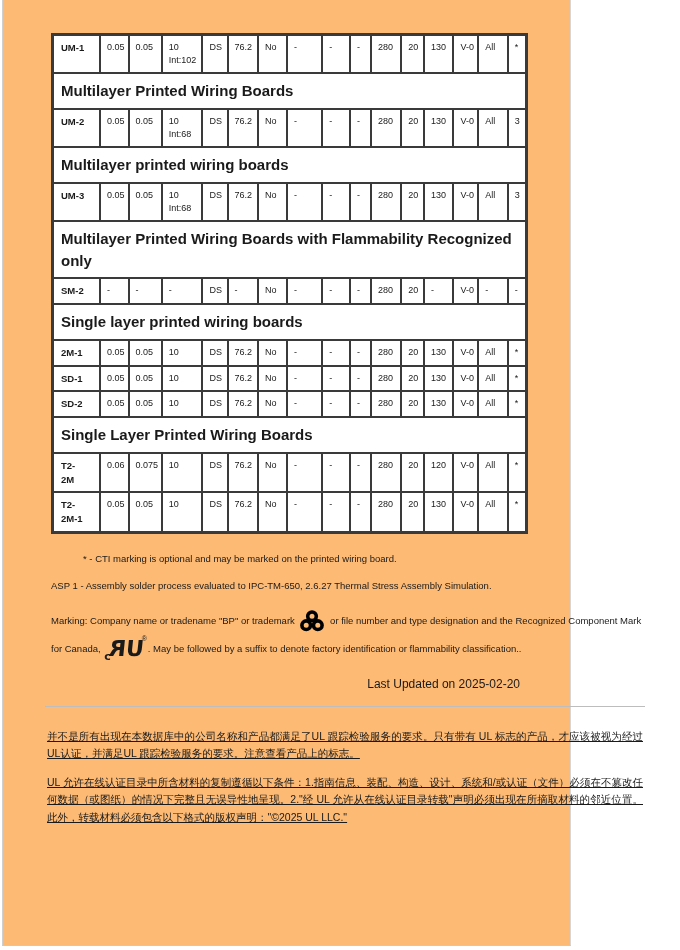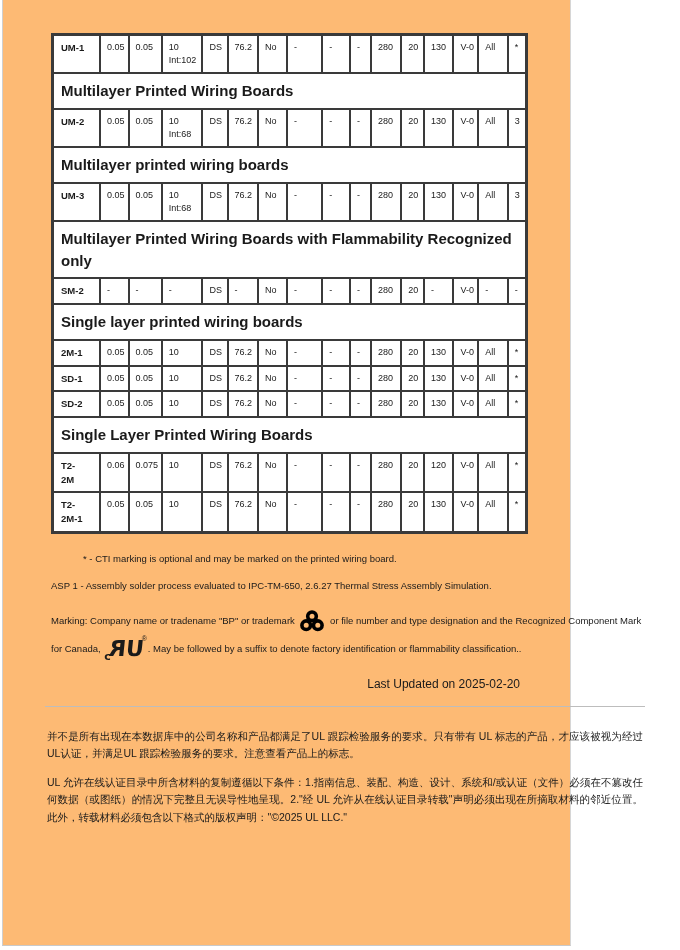--- a/index.html
+++ b/index.html
@@ -103,20 +103,21 @@
     width: 600px;
   }
 
   
   .zh {
     font-size: 10.5px;
     line-height: 17.5px;
     margin: 21px 0 0 -2px;
     width: 596px;
     text-align: justify;
+    text-decoration: underline;
   }
   .zh-2 { margin-top: 11px; }
 </style>
 </head>
 <body>
 
 <div class="page">
   <div class="content">
 
     <table class="spec">

